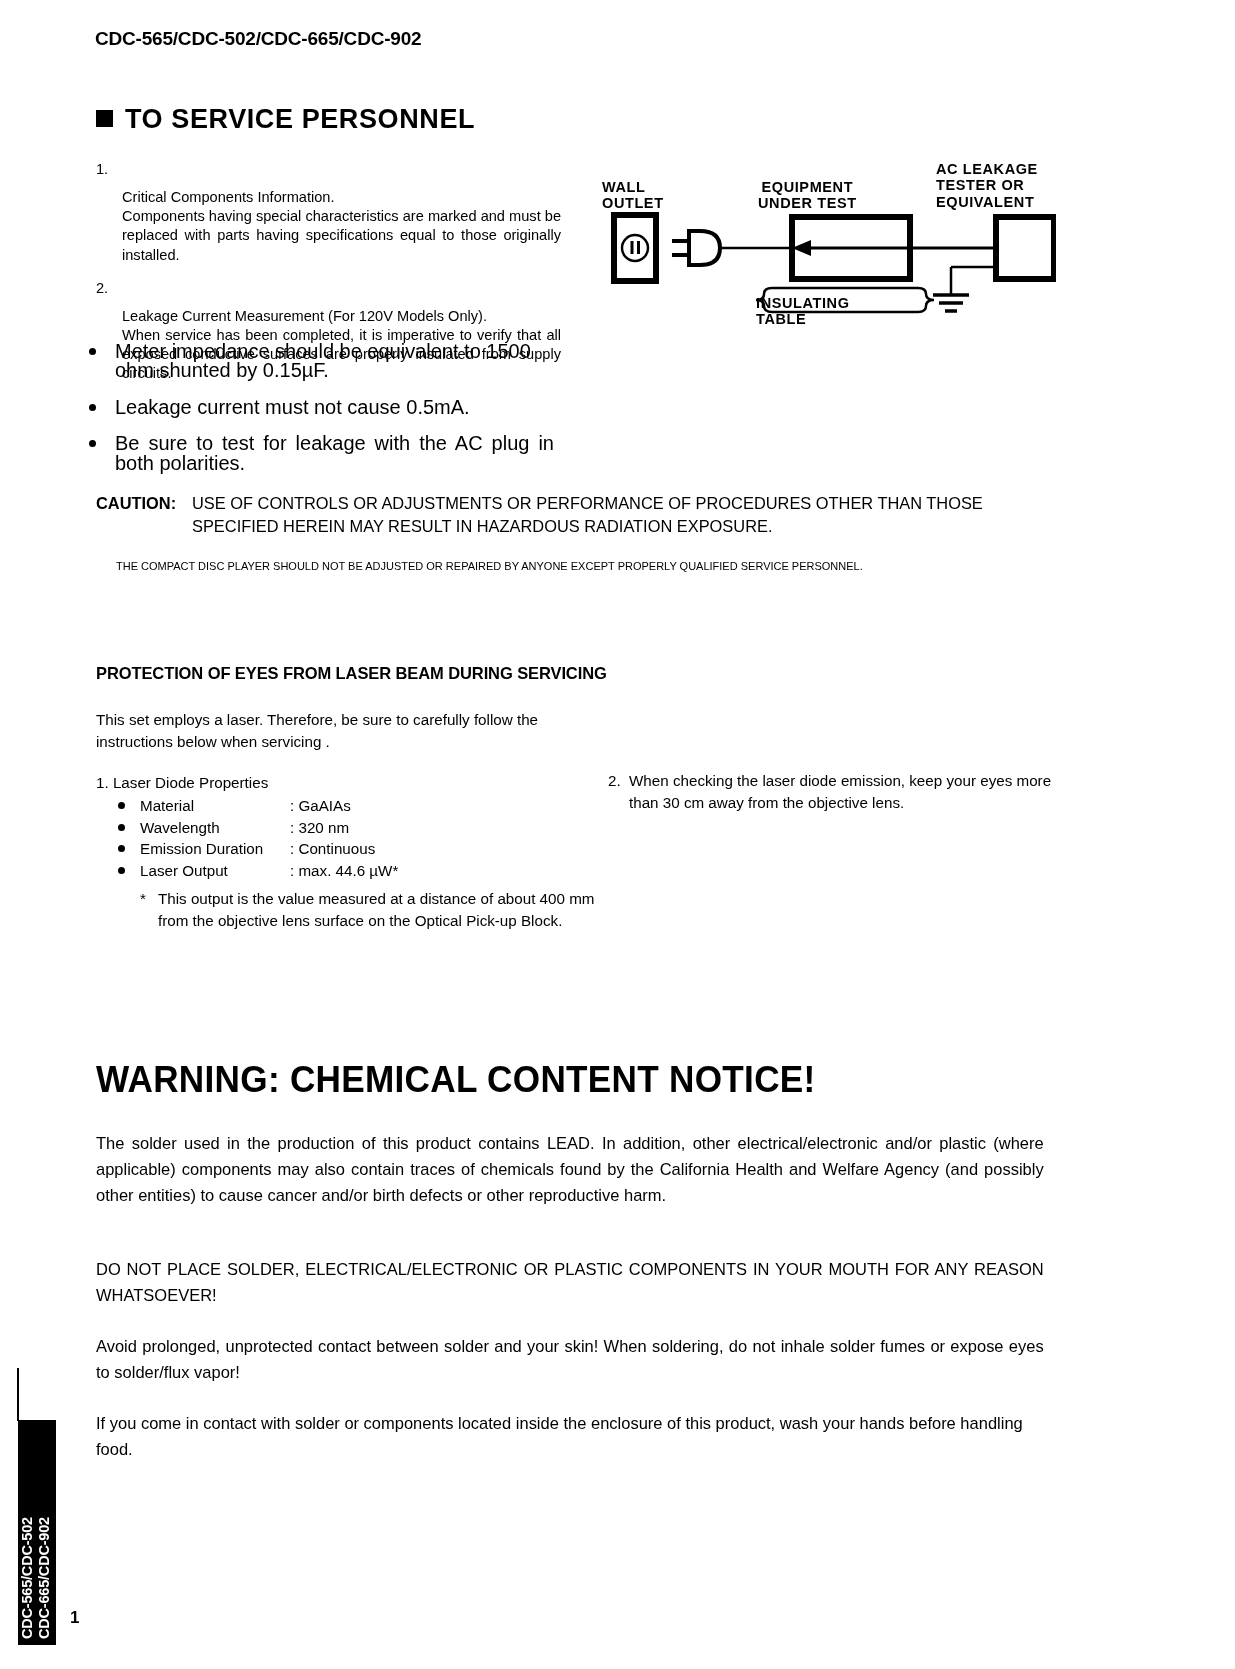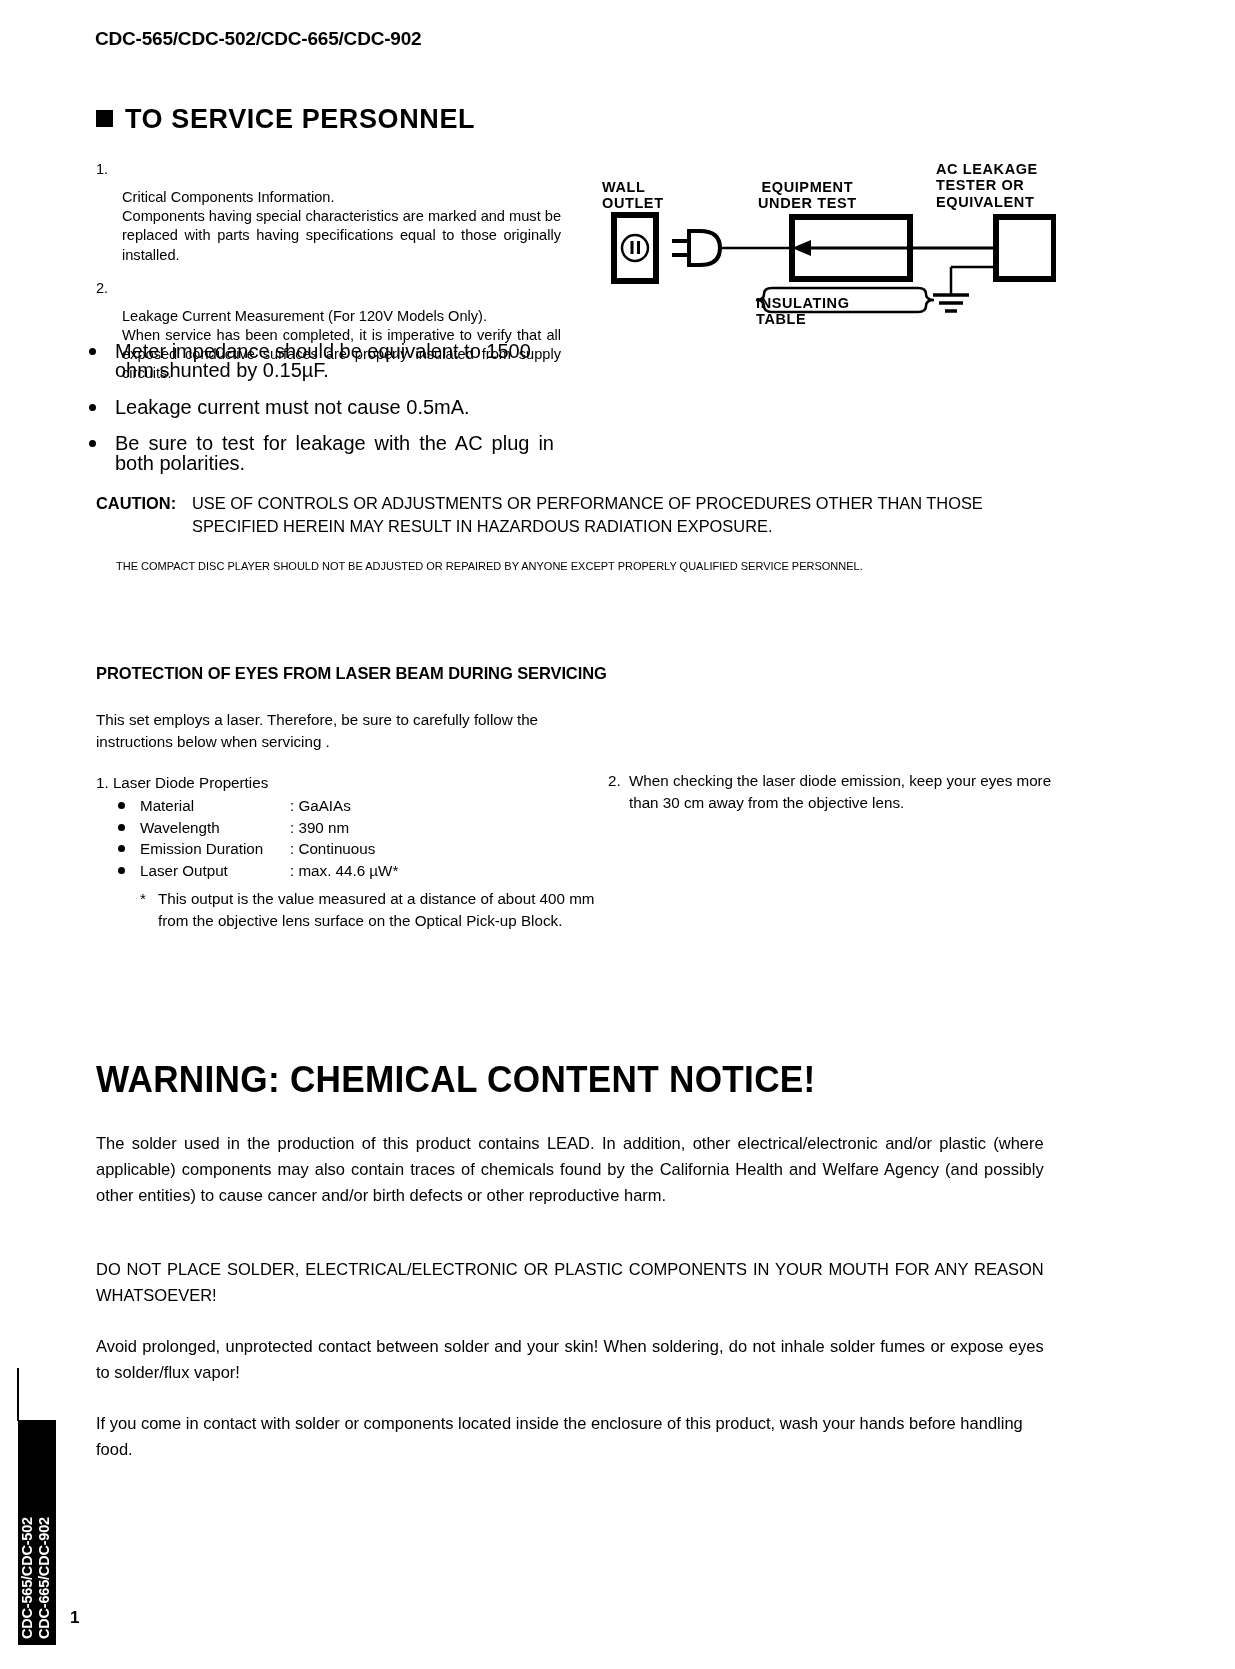--- a/index.html
+++ b/index.html
@@ -391,21 +391,21 @@
           <i></i>
         </div>
       <div class="k">Material</div>
       <div class="v">: GaAIAs</div>
     </div>
     <div class="lp-row">
       <div class="dot">
           <i></i>
         </div>
       <div class="k">Wavelength</div>
-      <div class="v">: 390 nm</div>
+      <div class="v">: 320 nm</div>
     </div>
     <div class="lp-row">
       <div class="dot">
           <i></i>
         </div>
       <div class="k">Emission Duration</div>
       <div class="v">: Continuous</div>
     </div>
     <div class="lp-row">
       <div class="dot">

